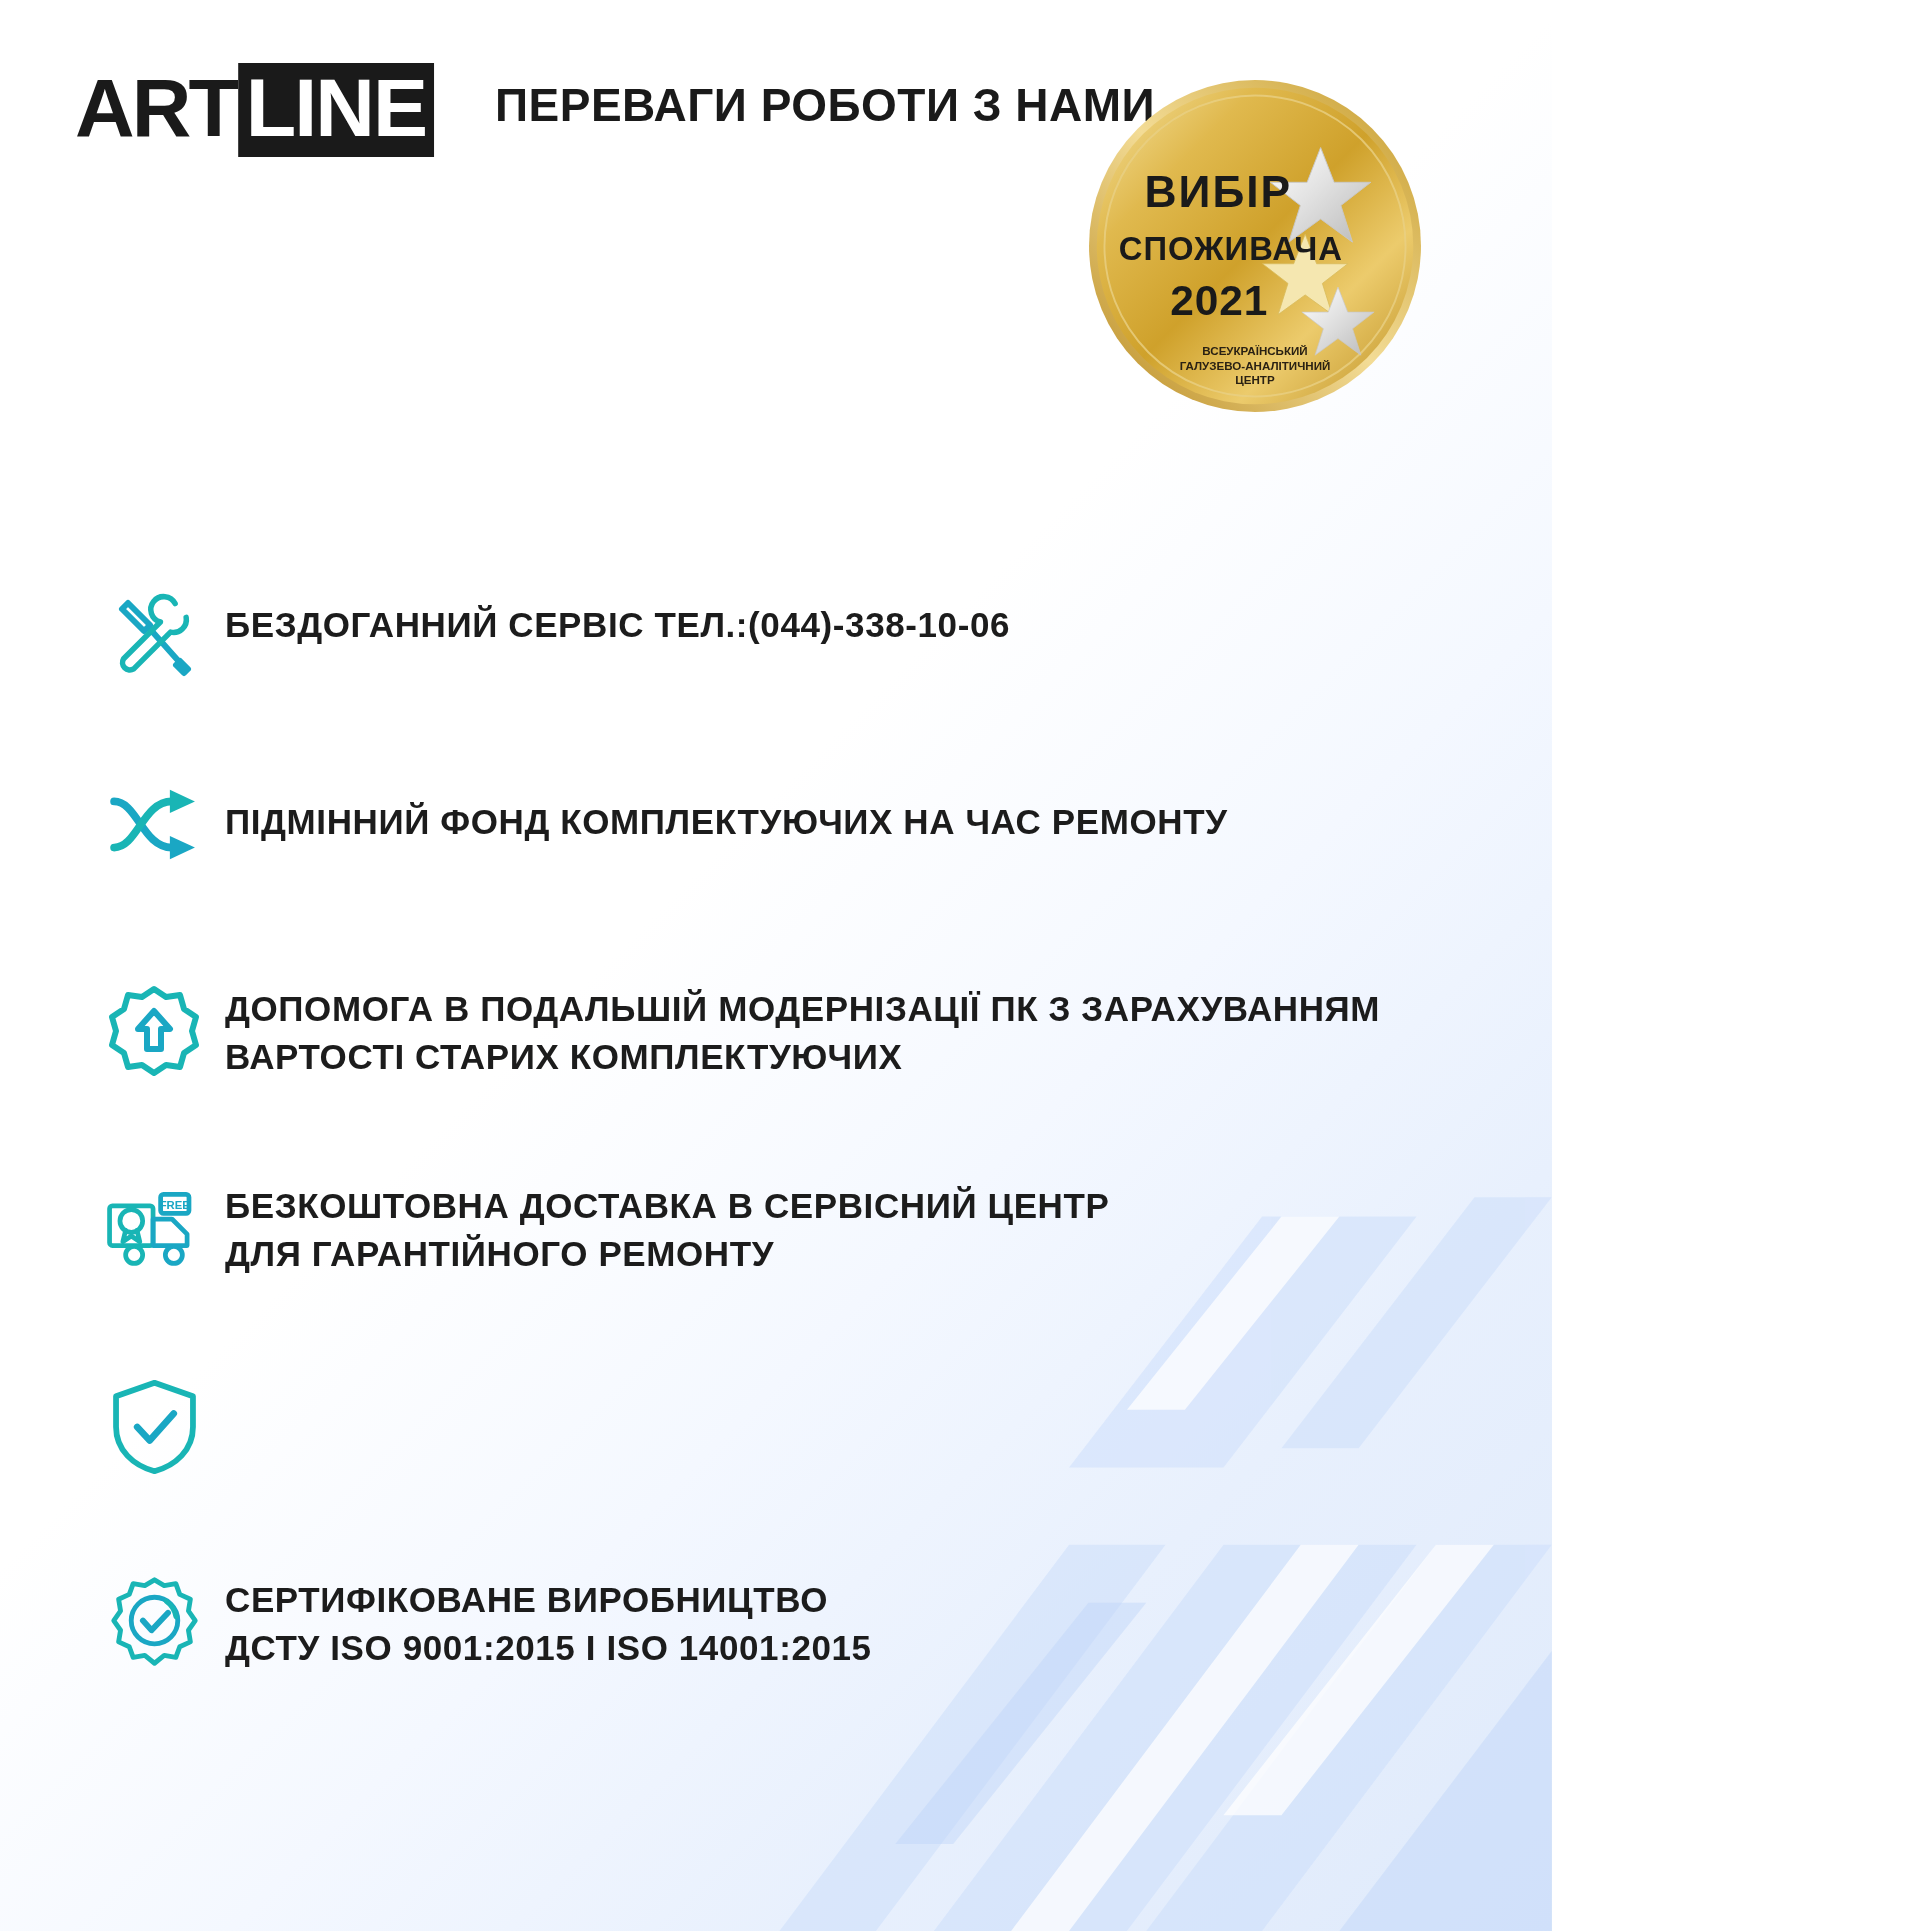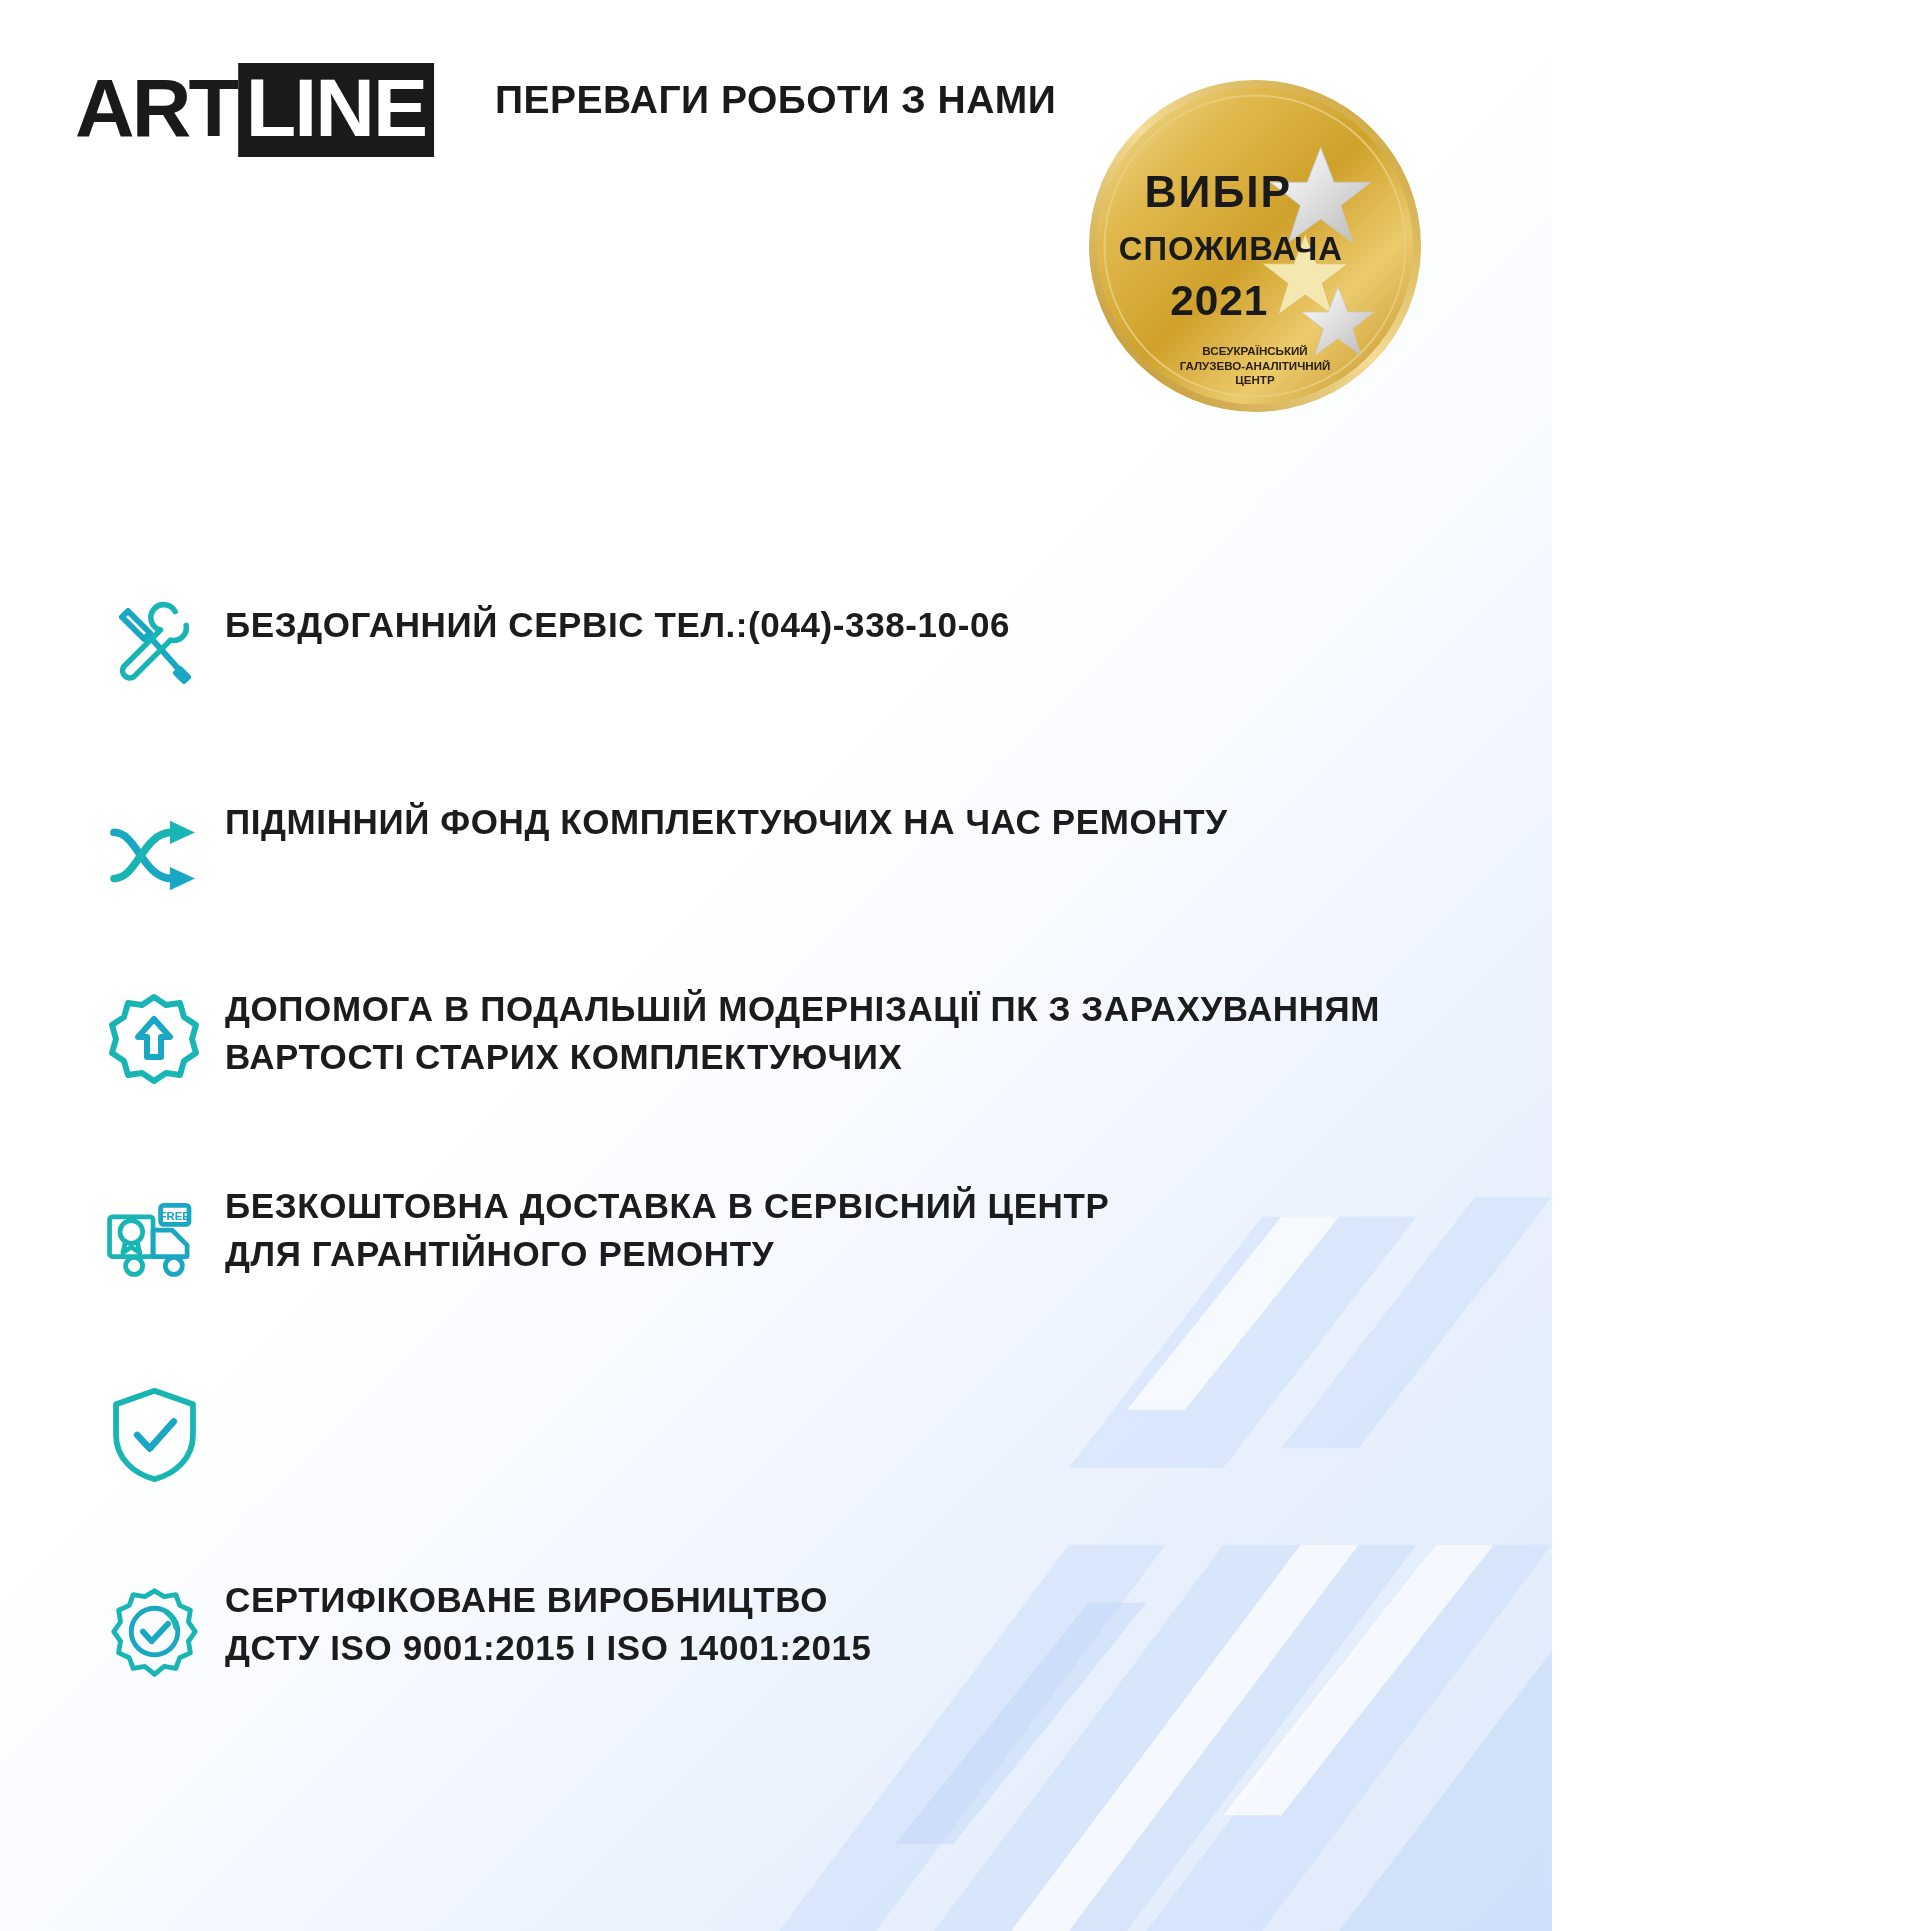--- a/index.html
+++ b/index.html
@@ -56,21 +56,21 @@
   .logo .art { letter-spacing: -2.9px; }
   .logo .line {
     background: #1a1a1a;
     color: #ffffff;
     padding: 0 7.7px 3.9px 7.7px;
     margin-left: 1.9px;
   }
   .header-title {
     margin-left: 41px;
     margin-top: 5.8px;
-    font-size: 39px;
+    font-size: 46px;
     font-weight: bold;
     line-height: 1.35;
     letter-spacing: 0.5px;
     color: #1a1a1a;
     text-transform: uppercase;
   }
 
   
   .badge-wrap {
     position: absolute;
@@ -91,21 +91,21 @@
     display: flex;
     align-items: flex-start;
     margin-bottom: 89px;
     min-height: 97px;
   }
   .feature .icon {
     width: 114px;
     min-width: 114px;
     height: 108px;
     display: flex;
-    align-items: flex-end;
+    align-items: flex-start;
     justify-content: center;
   }
   .feature .text {
     margin-left: 14px;
     margin-top: 11.6px;
     font-size: 35px;
     font-weight: bold;
     letter-spacing: 0.6px;
     line-height: 1.38;
     color: #1c1c1c;

